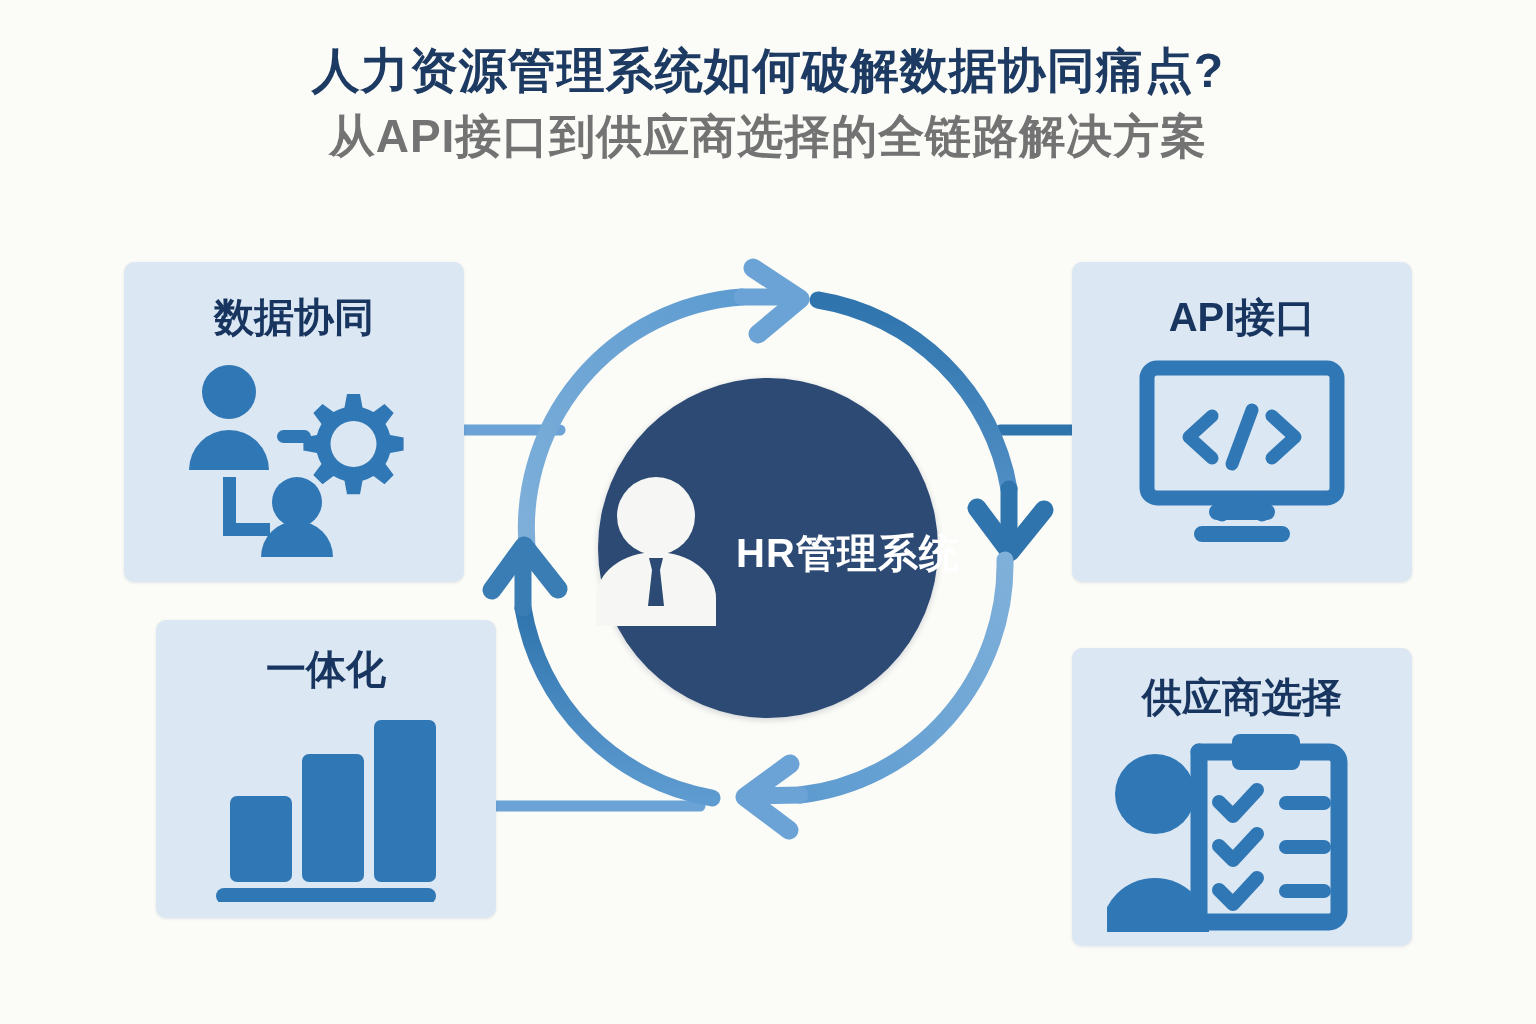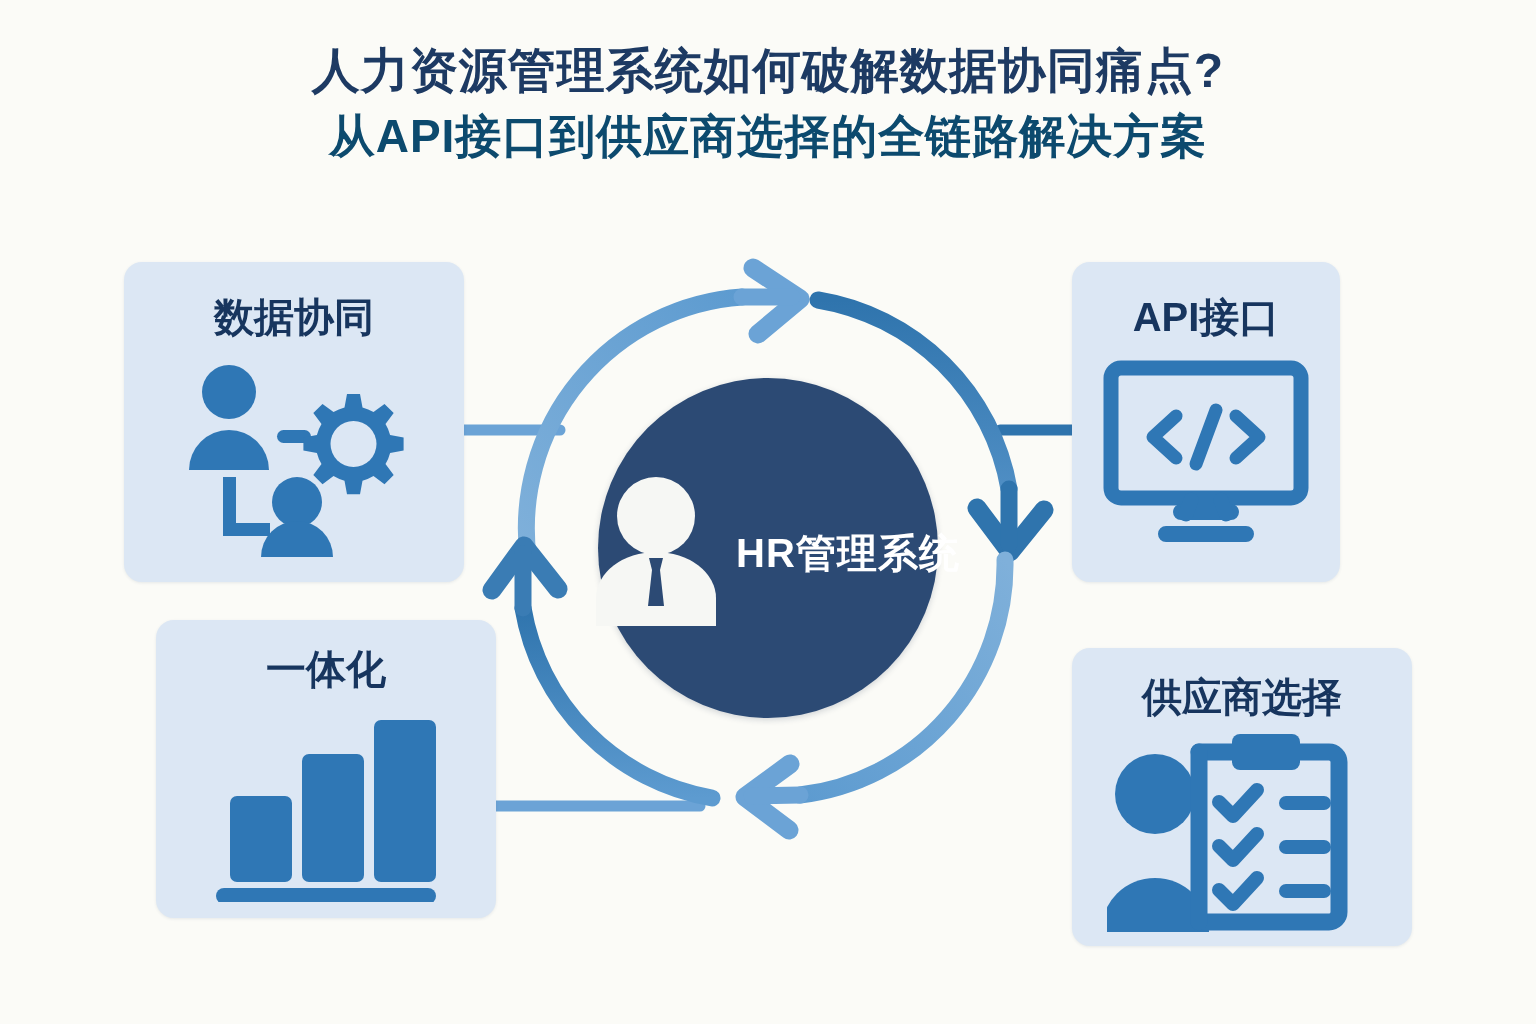--- a/index.html
+++ b/index.html
@@ -22,32 +22,32 @@
     font-weight:bold;
     color:#1d3a63;
     letter-spacing:1px;
     line-height:1.12;
     margin:0;
     white-space:nowrap;
   }
   .subtitle{
     font-size:46px;
     font-weight:bold;
-    color:#0c4a6e;
+    color:#737373;
     letter-spacing:1px;
     line-height:1.15;
     margin:12px 0 0 0;
     white-space:nowrap;
   }
 
   
   .card{
     position:absolute;
     background:#dce7f4;
-    border-radius:18px;
+    border-radius:10px;
     box-shadow:0 1px 3px rgba(40,70,110,.10);
   }
   .card-title{
     position:absolute;
     left:0;right:0;
     text-align:center;
     font-size:40px;
     font-weight:bold;
     color:#17355e;
     white-space:nowrap;
@@ -55,21 +55,21 @@
   .card-icon{position:absolute;left:0;right:0;display:flex;justify-content:center;}
 
   #card-tl{left:124px;top:262px;width:340px;height:320px;}
   #card-tl .card-title{top:28px;}
   #card-tl .card-icon{top:100px;}
 
   #card-bl{left:124px;top:620px;width:340px;height:298px;margin-left:32px;}
   #card-bl .card-title{top:22px;}
   #card-bl .card-icon{top:92px;}
 
-  #card-tr{left:1072px;top:262px;width:268px;height:320px;}
+  #card-tr{left:1072px;top:262px;width:340px;height:320px;}
   #card-tr .card-title{top:28px;}
   #card-tr .card-icon{top:98px;}
 
   #card-br{left:1072px;top:648px;width:340px;height:298px;}
   #card-br .card-title{top:22px;}
   #card-br .card-icon{top:84px;}
 
   
   #hub{
     position:absolute;

